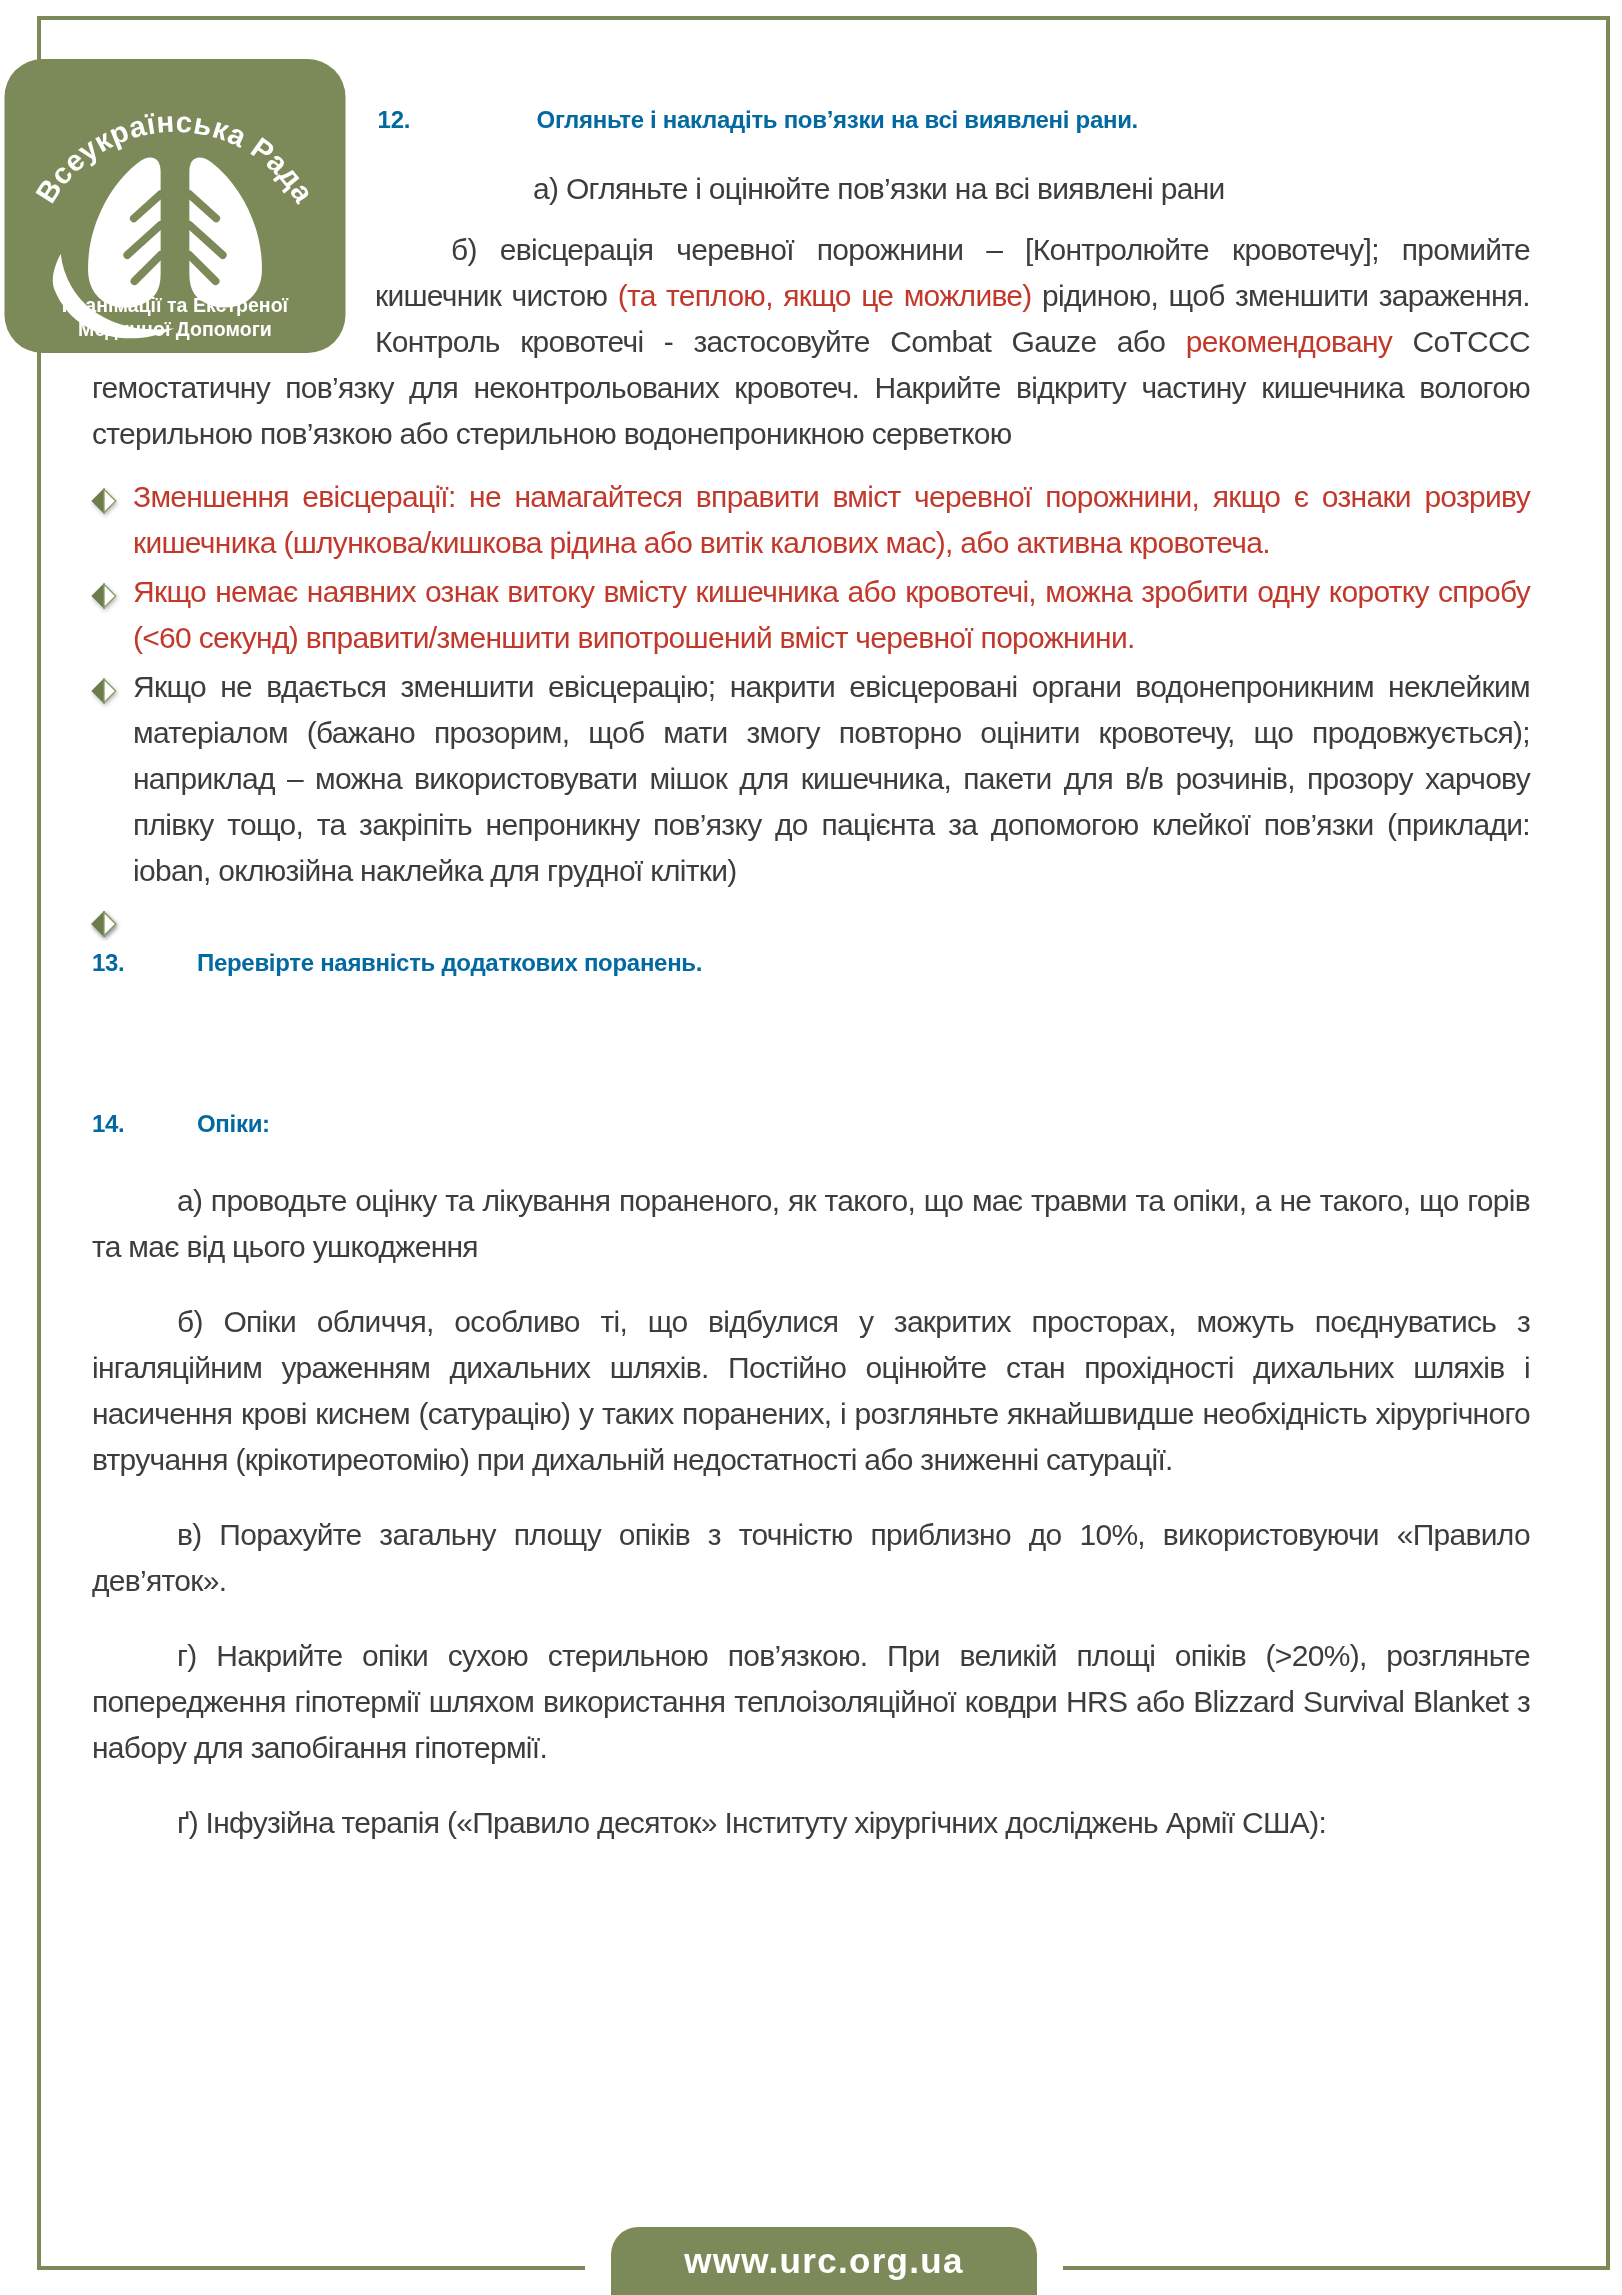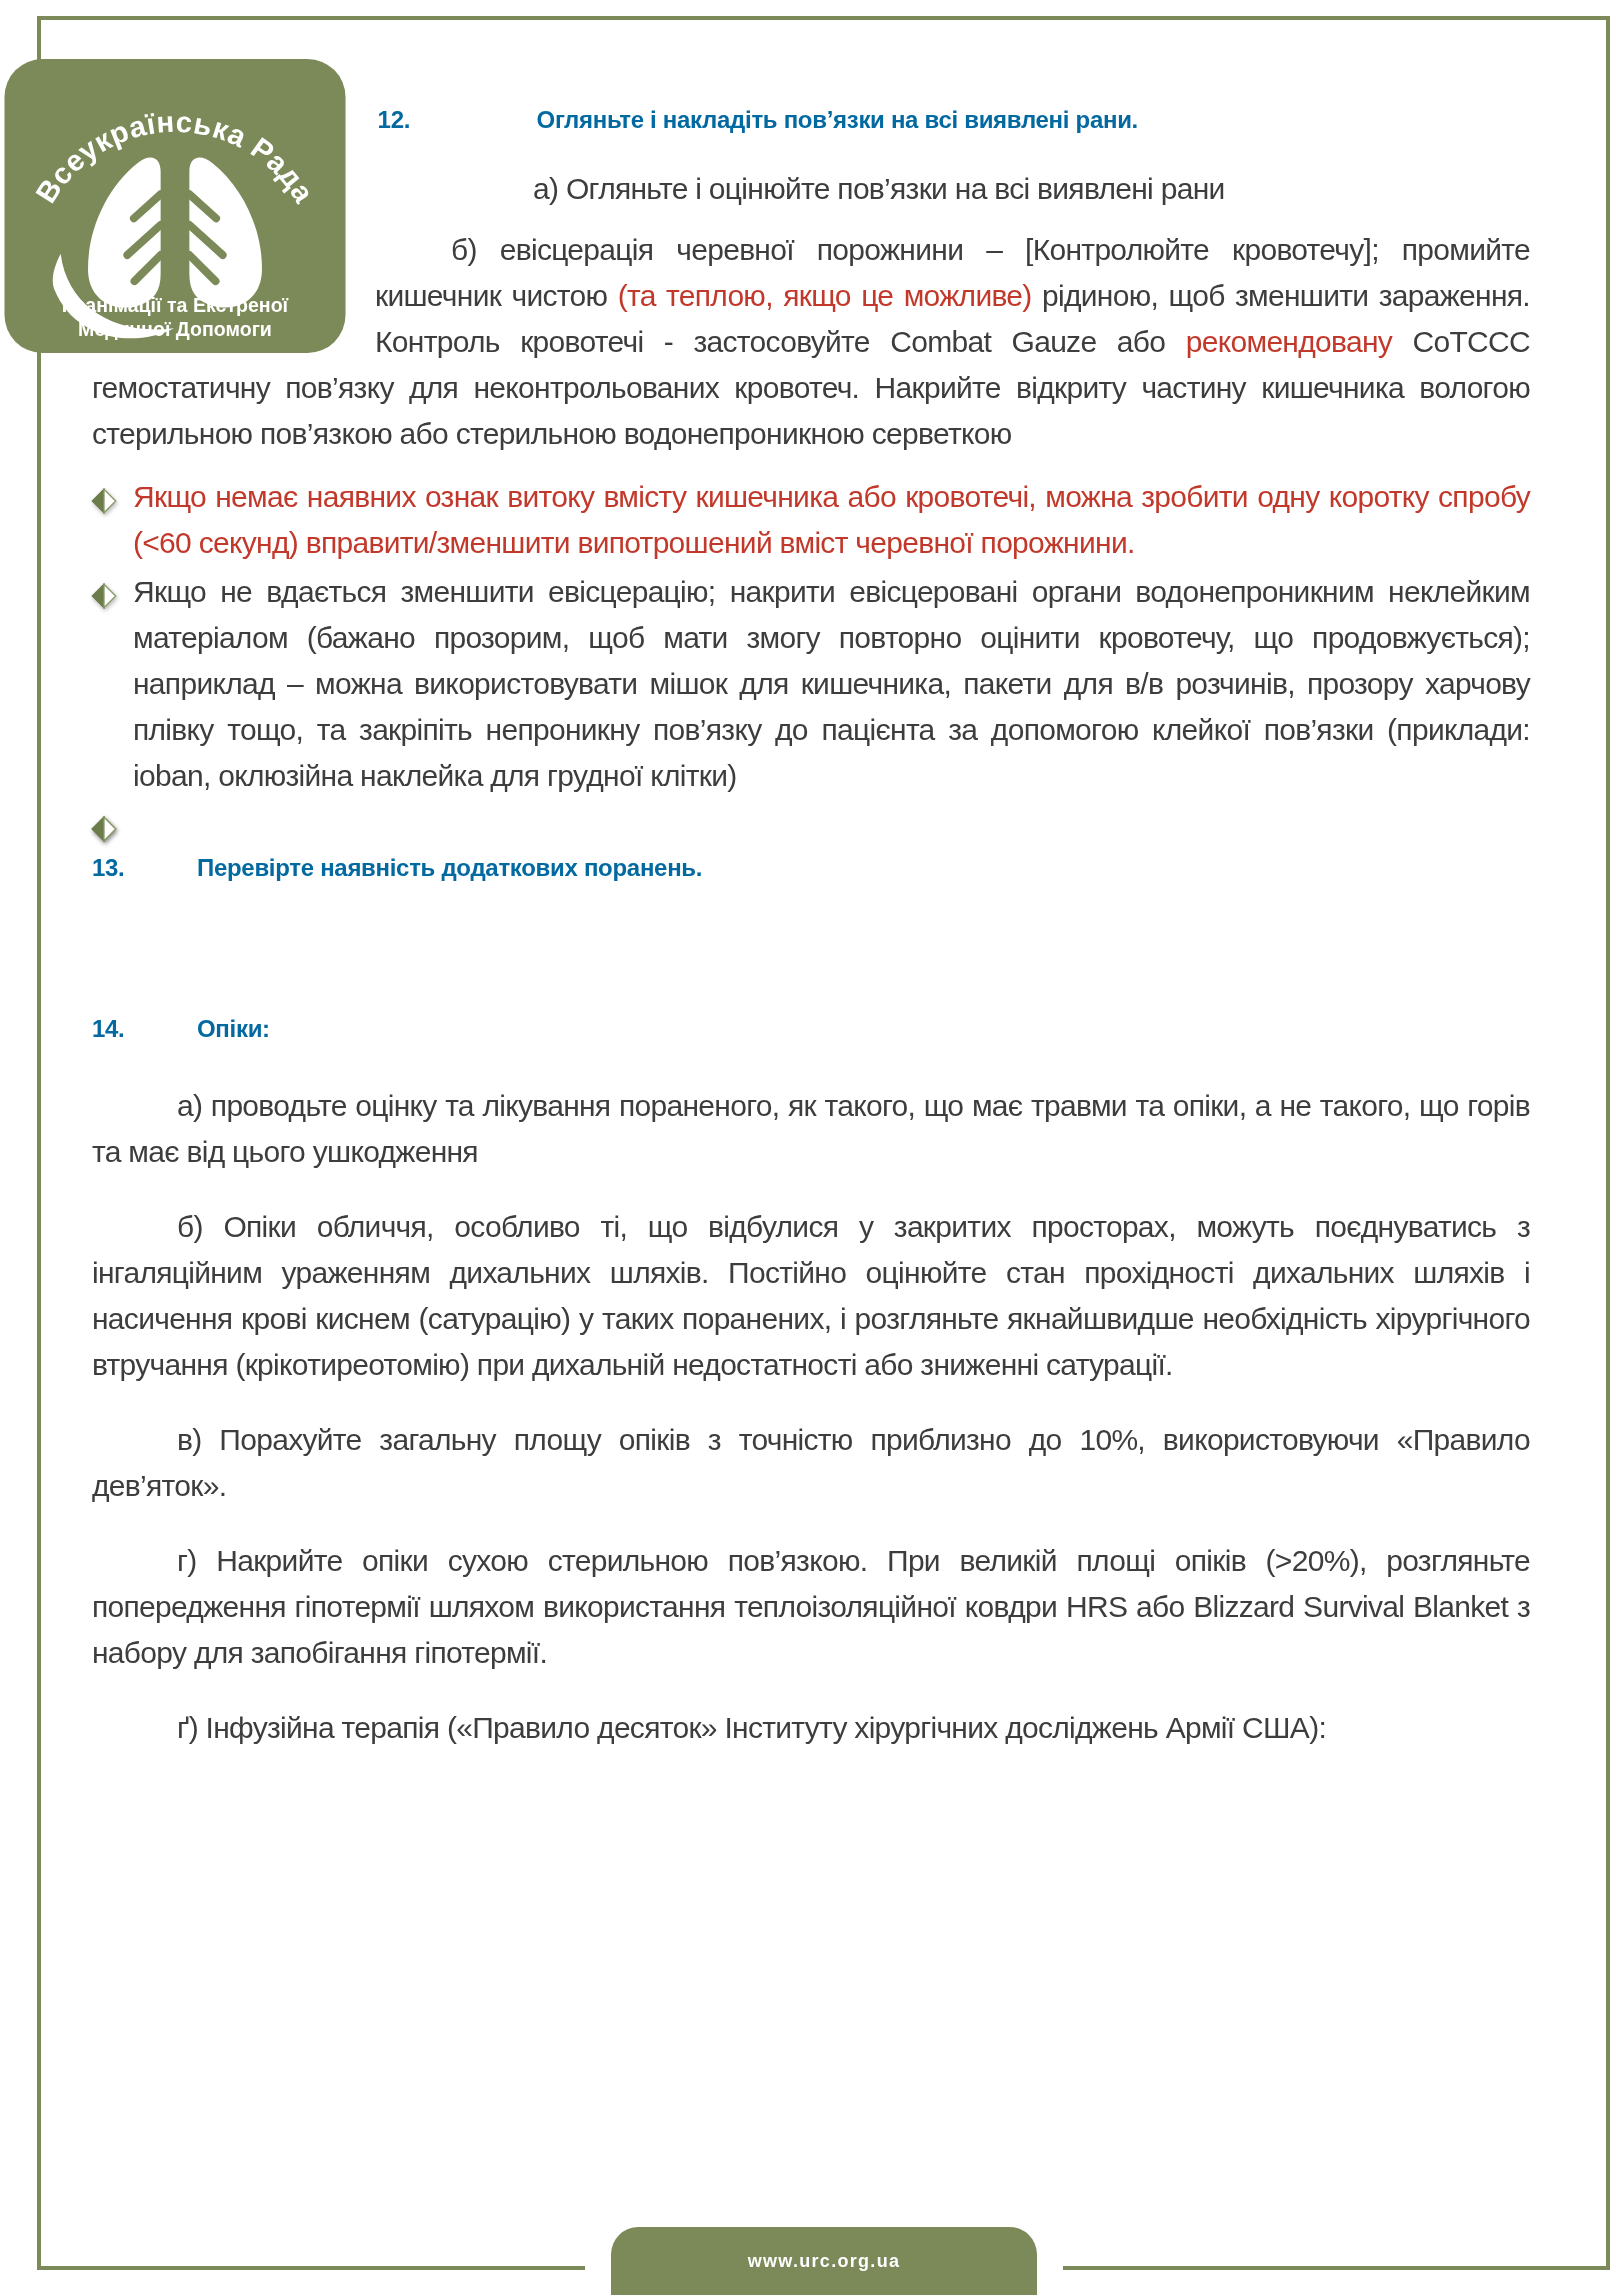--- a/index.html
+++ b/index.html
@@ -60,21 +60,21 @@
     position:absolute;left:585px;top:2215px;
     width:478px;height:80px;background:#ffffff;
   }
   .footer-box{
     margin:11.8px 26px 0 26px;height:69px;
     background:#7B8A58;
     border-radius:27.5px 27.5px 0 0;
     display:flex;align-items:center;justify-content:center;
   }
   .footer-box a{
-    color:#ffffff;font-size:18px;font-weight:bold;
+    color:#ffffff;font-size:35px;font-weight:bold;
     letter-spacing:1.3px;text-decoration:none;
     font-family:"Liberation Sans","DejaVu Sans",sans-serif;
   }
 </style>
 </head>
 <body>
 
 <div class="page">
 
   <div class="frame"></div>
@@ -122,20 +122,29 @@
     <p class="para p-b"><span>б) евісцерація черевної порожнини – [Контролюйте кровотечу]; промийте кишечник чистою </span><span class="red">(та теплою, якщо це можливе)</span><span> рідиною, щоб зменшити зараження. Контроль кровотечі - застосовуйте Combat Gauze або </span><span class="red">рекомендовану</span><span> CoTCCC гемостатичну пов’язку для неконтрольованих кровотеч. Накрийте відкриту частину кишечника вологою стерильною пов’язкою або стерильною водонепроникною серветкою</span></p>
 
     <ul class="bullets">
       <li class="bullet">
         <span class="marker">
           <svg width="26" height="26" viewBox="0 0 40 40">
               <path d="M20 2 L2 20 L20 38 Z" fill="#6C7C4B" stroke="#6C7C4B" stroke-width="2"></path>
               <path d="M20 2 L38 20 L20 38 Z" fill="#ffffff" stroke="#8A9A66" stroke-width="2"></path>
             </svg>
         </span>
+        <span class="red">Зменшення евісцерації: не намагайтеся вправити вміст черевної порожнини, якщо є ознаки розриву кишечника (шлункова/кишкова рідина або витік калових мас), або активна кровотеча.</span>
+      </li>
+      <li class="bullet">
+        <span class="marker">
+          <svg width="26" height="26" viewBox="0 0 40 40">
+              <path d="M20 2 L2 20 L20 38 Z" fill="#6C7C4B" stroke="#6C7C4B" stroke-width="2"></path>
+              <path d="M20 2 L38 20 L20 38 Z" fill="#ffffff" stroke="#8A9A66" stroke-width="2"></path>
+            </svg>
+        </span>
         <span class="red">Якщо немає наявних ознак витоку вмісту кишечника або кровотечі, можна зробити одну коротку спробу (&lt;60 секунд) вправити/зменшити випотрошений вміст черевної порожнини.</span>
       </li>
       <li class="bullet">
         <span class="marker">
           <svg width="26" height="26" viewBox="0 0 40 40">
               <path d="M20 2 L2 20 L20 38 Z" fill="#6C7C4B" stroke="#6C7C4B" stroke-width="2"></path>
               <path d="M20 2 L38 20 L20 38 Z" fill="#ffffff" stroke="#8A9A66" stroke-width="2"></path>
             </svg>
         </span>
         <span>Якщо не вдається зменшити евісцерацію; накрити евісцеровані органи водонепроникним неклейким матеріалом (бажано прозорим, щоб мати змогу повторно оцінити кровотечу, що продовжується); наприклад – можна використовувати мішок для кишечника, пакети для в/в розчинів, прозору харчову плівку тощо, та закріпіть непроникну пов’язку до пацієнта за допомогою клейкої пов’язки (приклади: ioban, оклюзійна наклейка для грудної клітки)</span>

